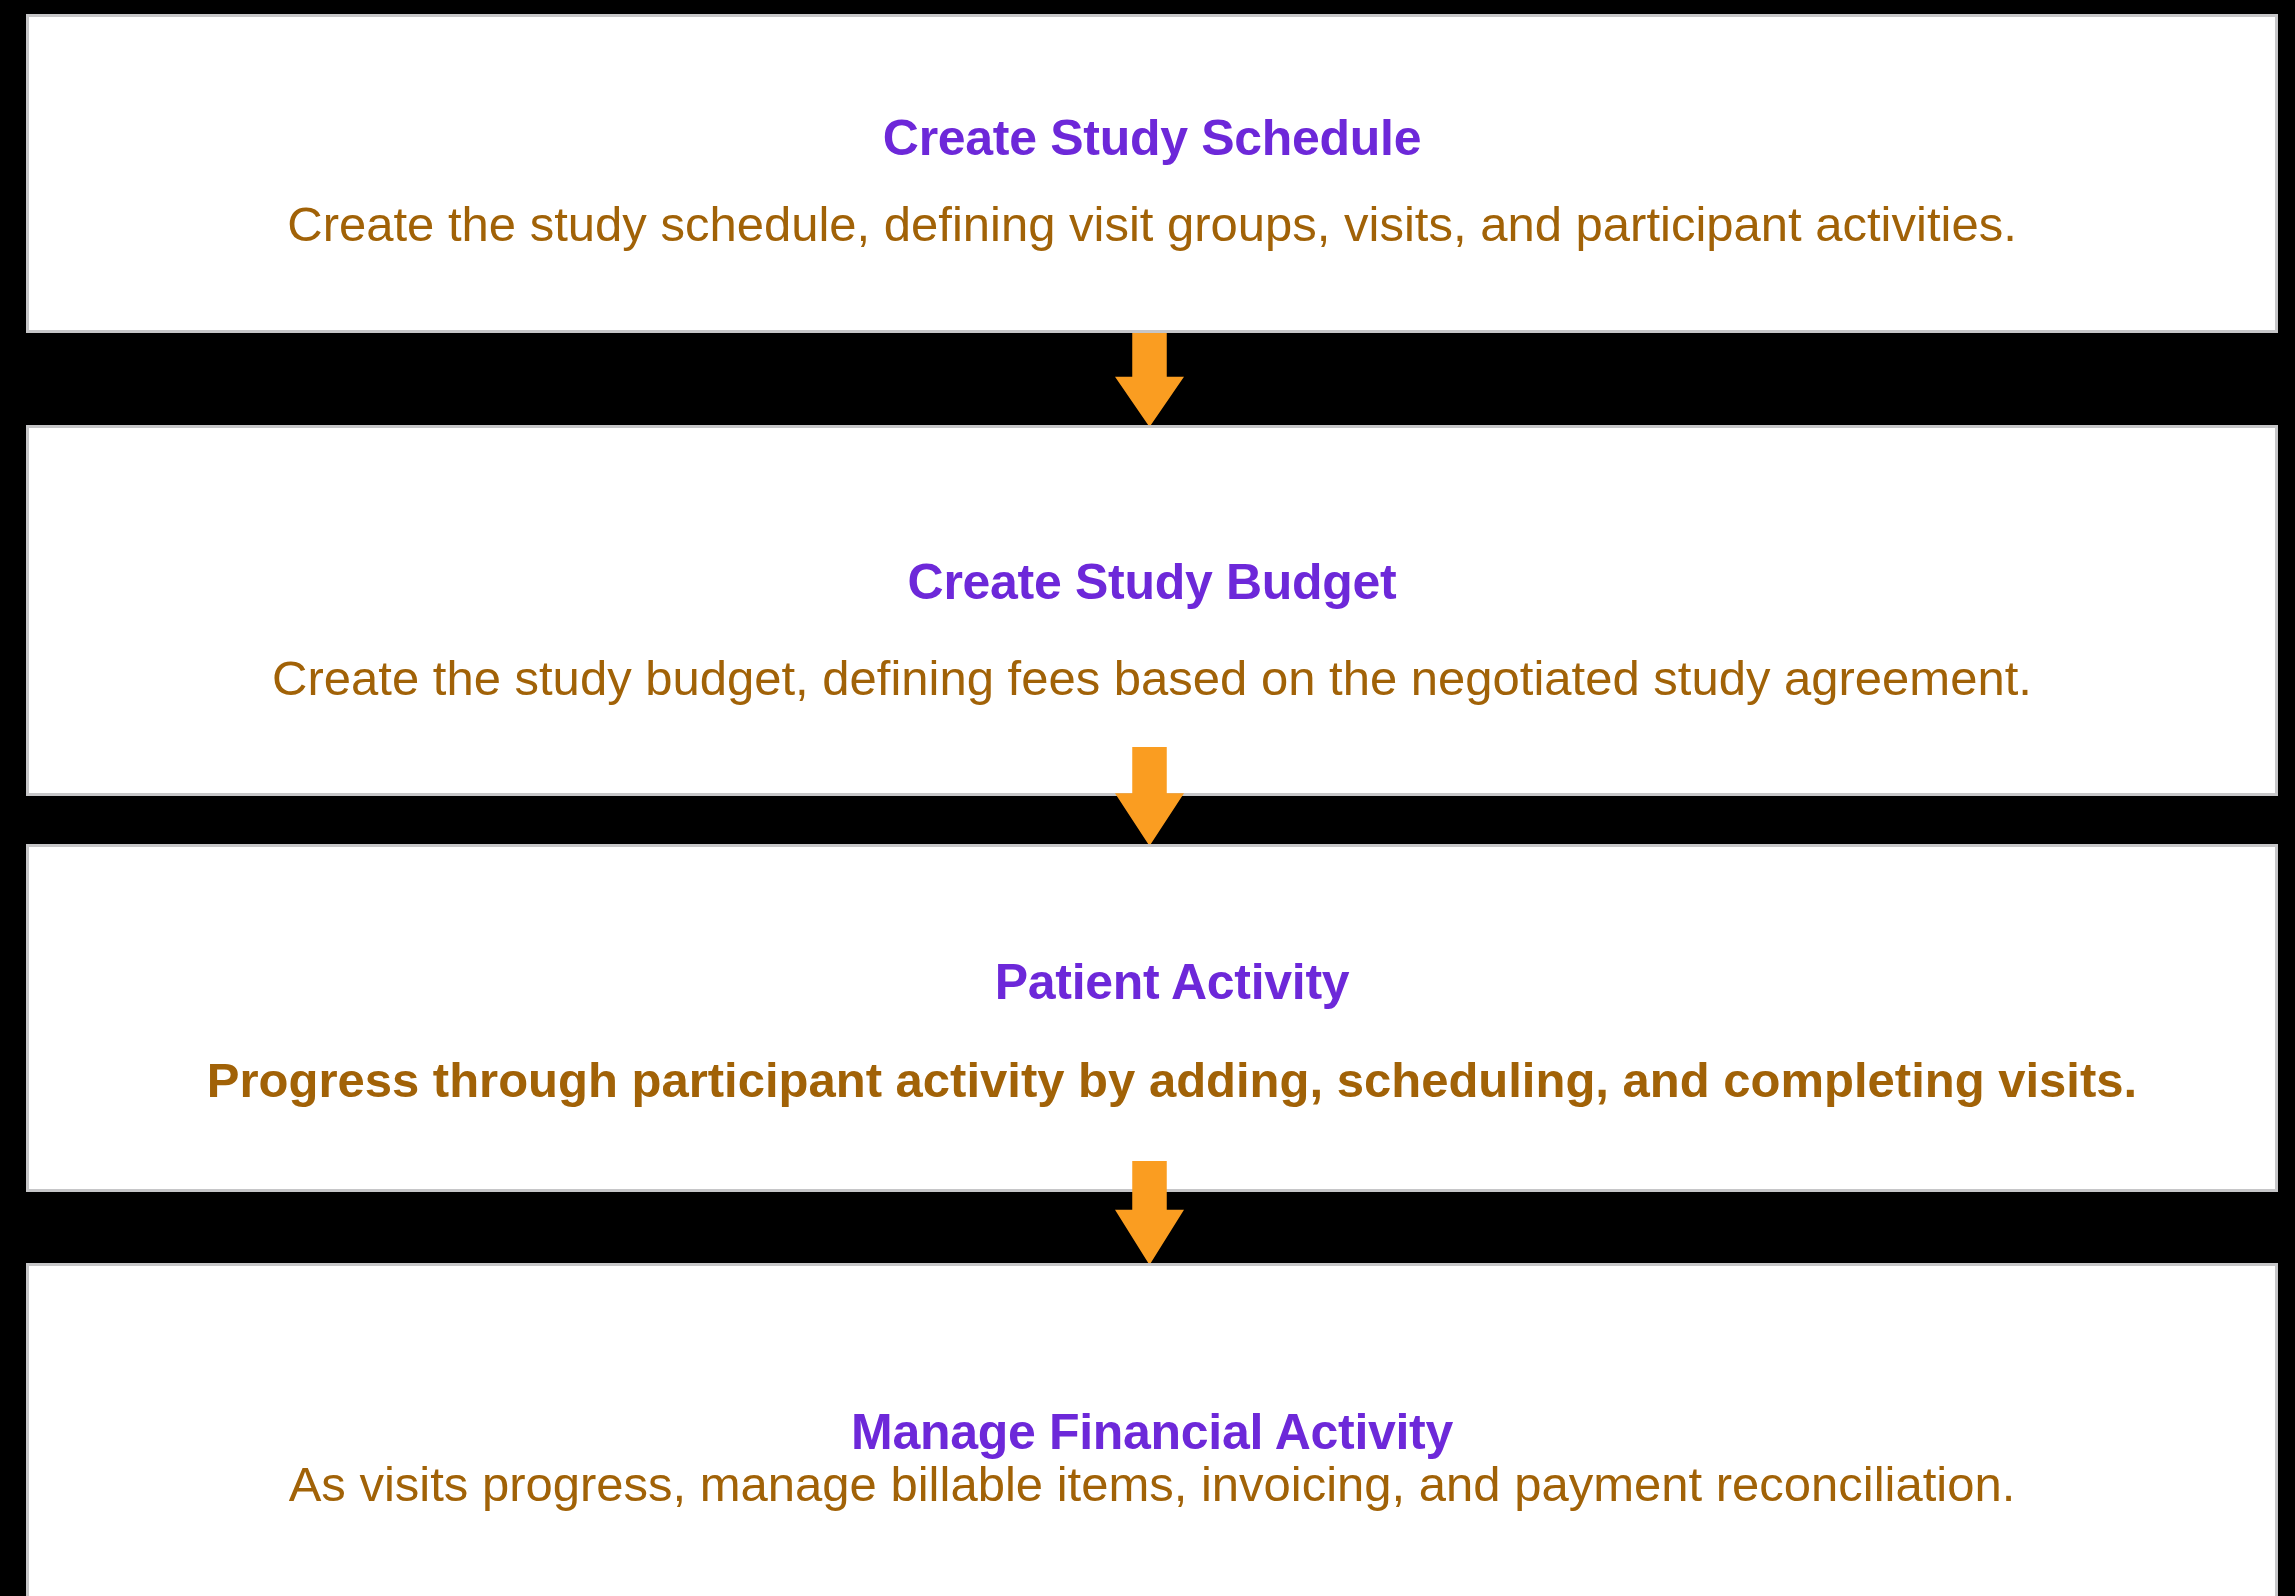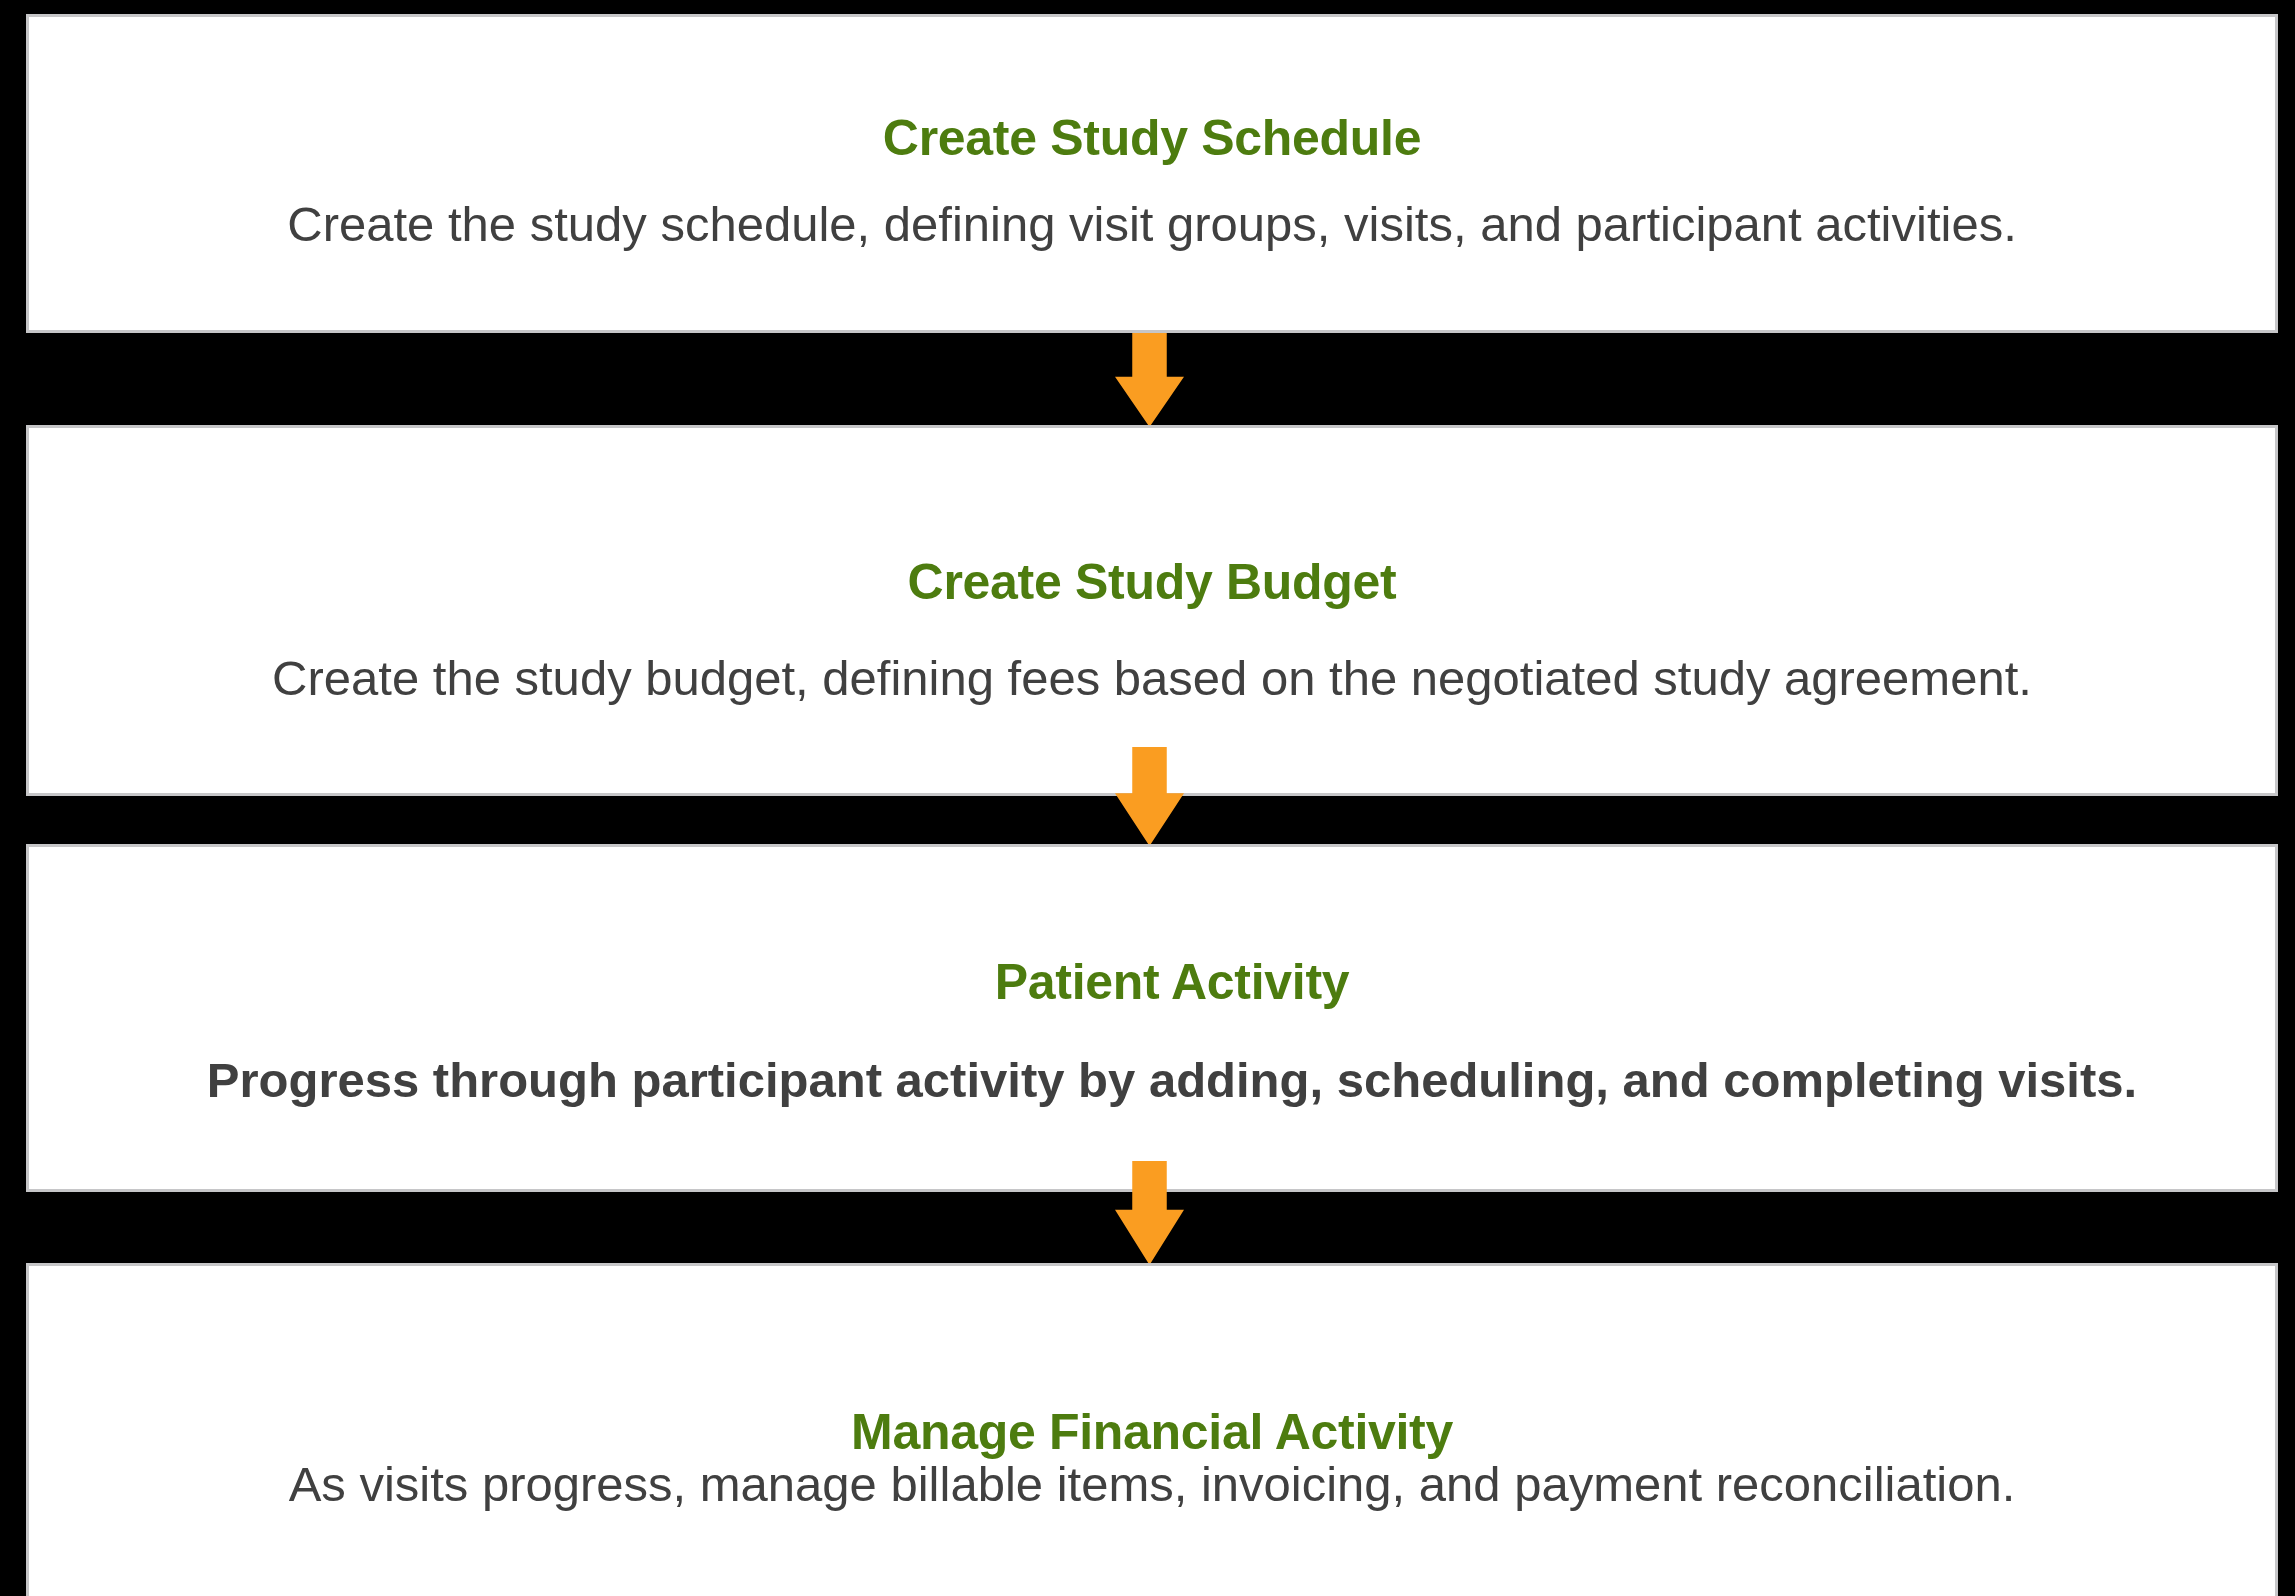--- a/index.html
+++ b/index.html
@@ -35,32 +35,32 @@
     overflow: hidden;
   }
 
   
   #box-0 { top: 14px;   height: 319px; }
   #box-1 { top: 425px;  height: 371px; }
   #box-2 { top: 844px; height: 348px; padding-left: 40px; }
   #box-3 { top: 1263px; height: 366px; }
 
   .step-title {
-    color: #4d7c0f;
+    color: #6d28d9;
     font-weight: bold;
     font-size: 50px;
     line-height: 1.05;
     letter-spacing: -0.3px;
     text-align: center;
     font-stretch: condensed;
     white-space: nowrap;
   }
 
   .step-desc {
-    color: #404040;
+    color: #a16207;
     font-weight: normal;
     font-size: 49px;
     line-height: 1.1;
     text-align: center;
     font-stretch: condensed;
     white-space: nowrap;
   }
 
   
   #box-0 .step-title { margin-top: 16.7px; }

